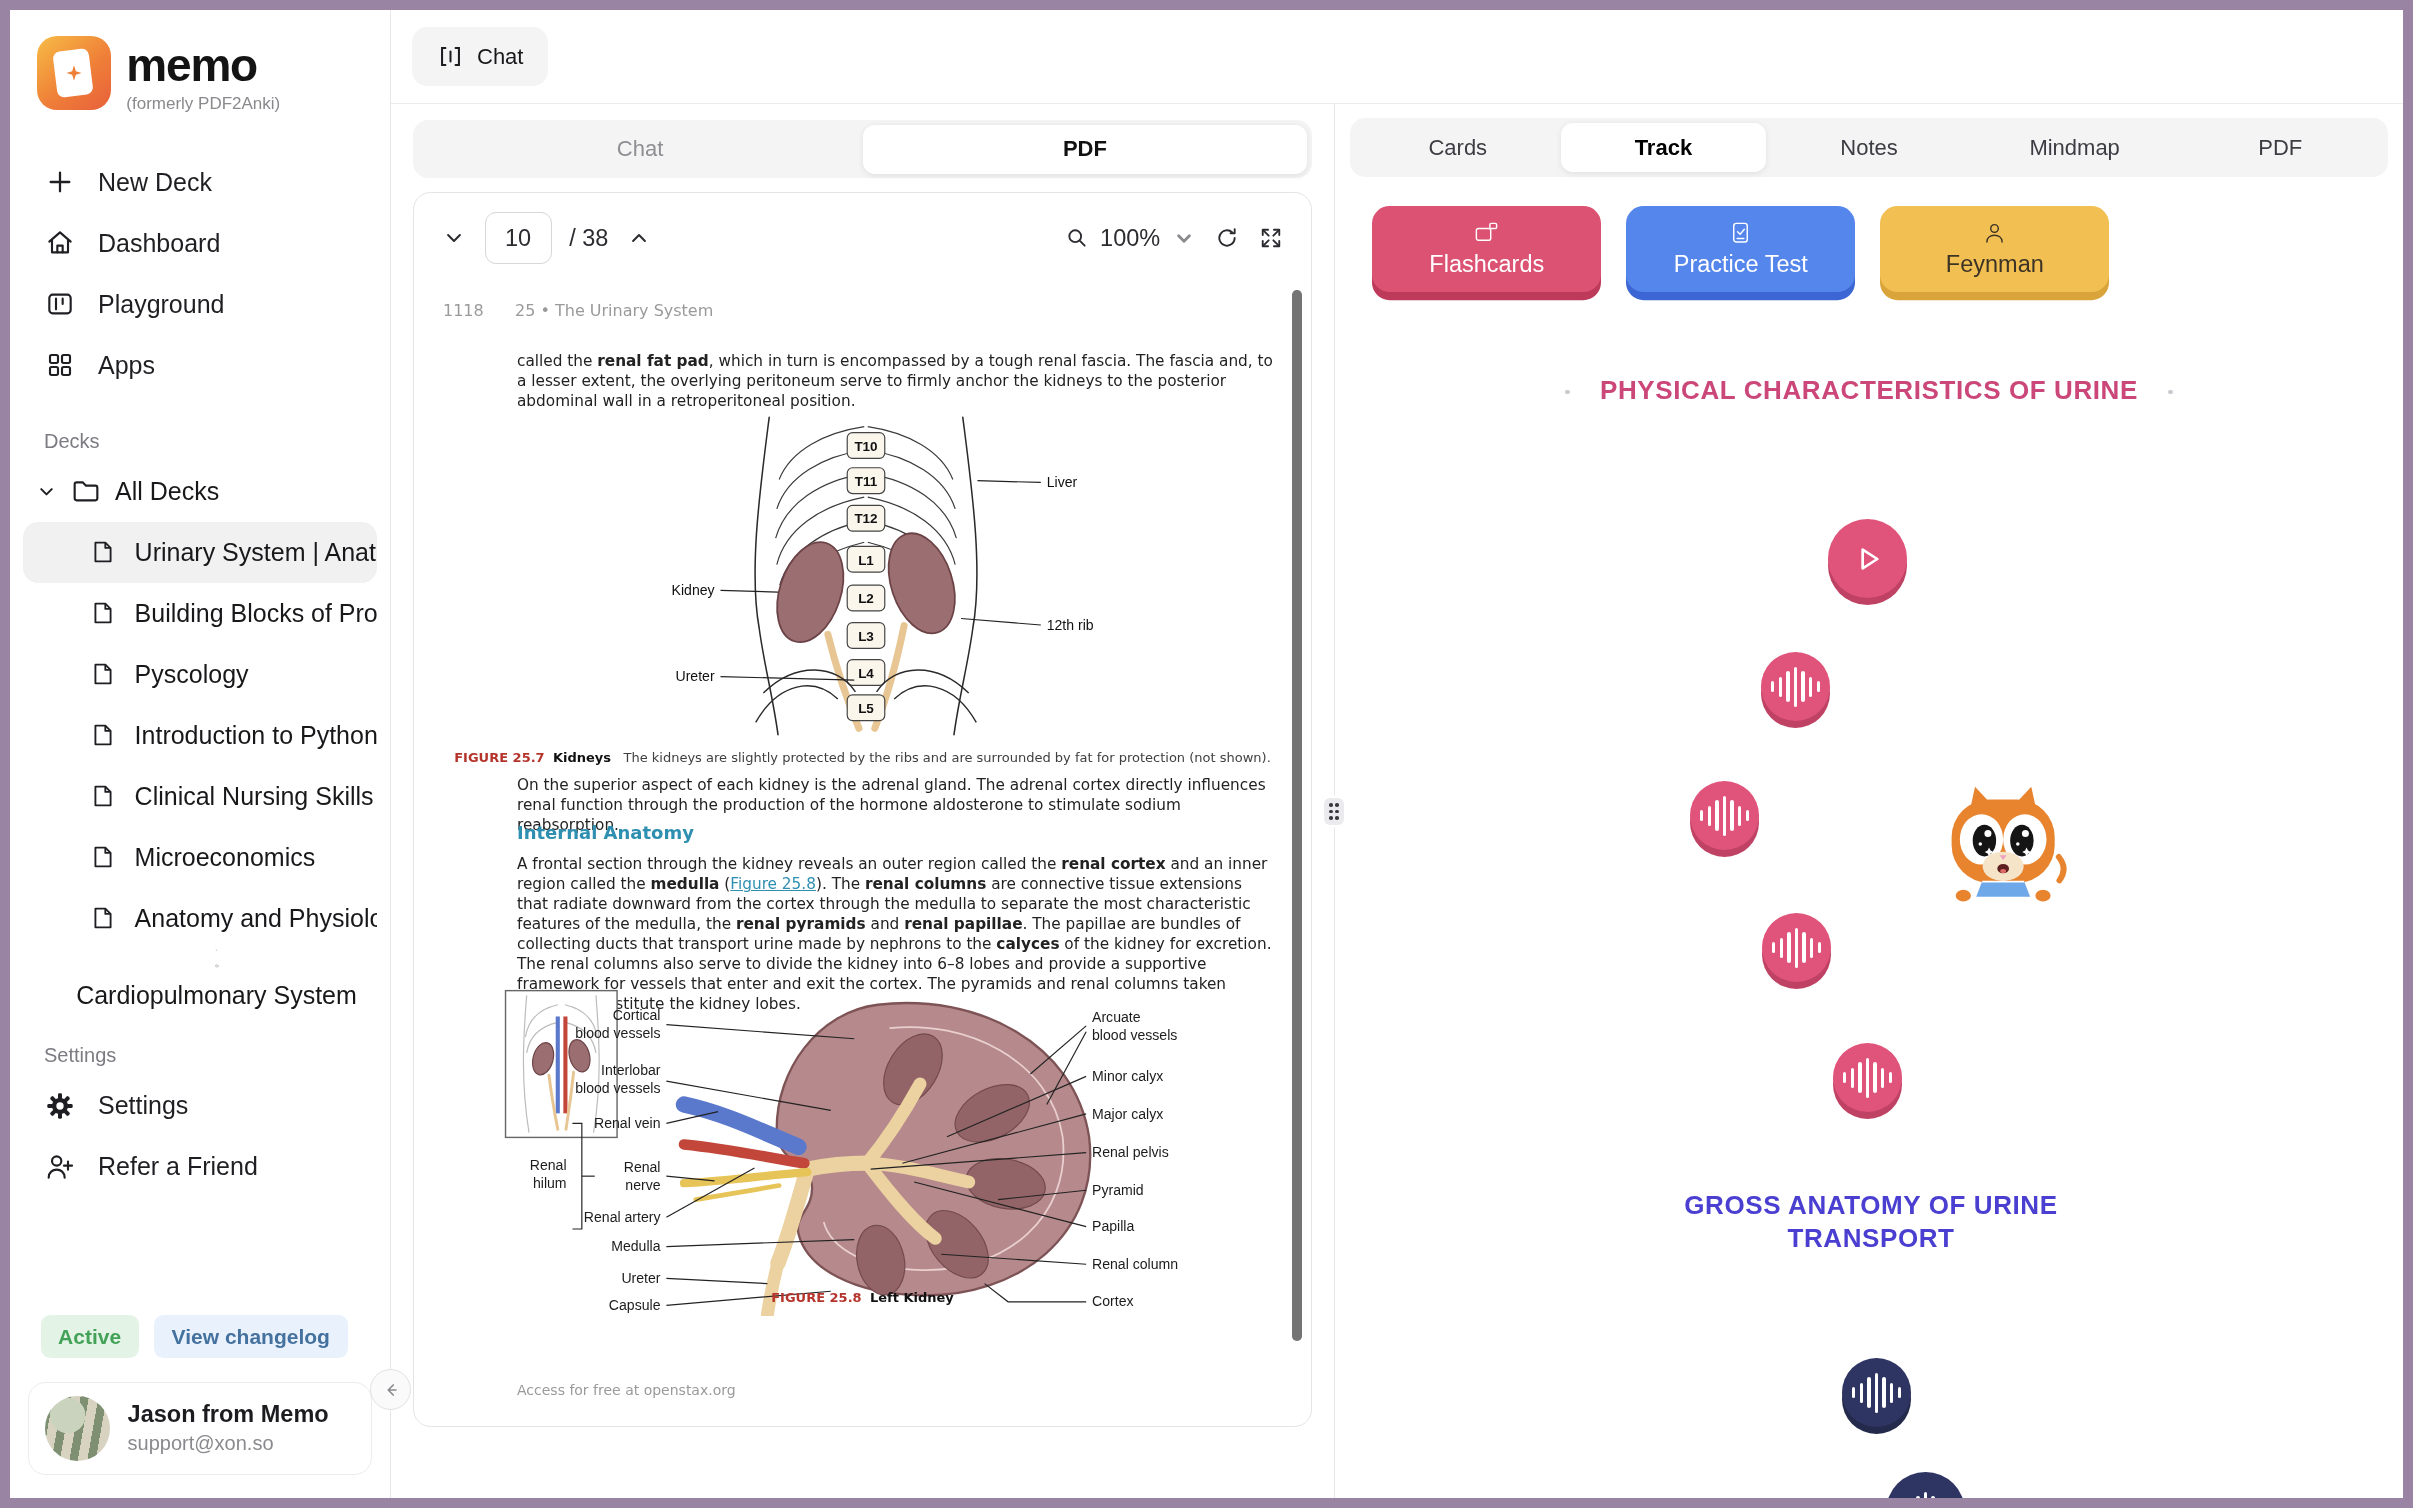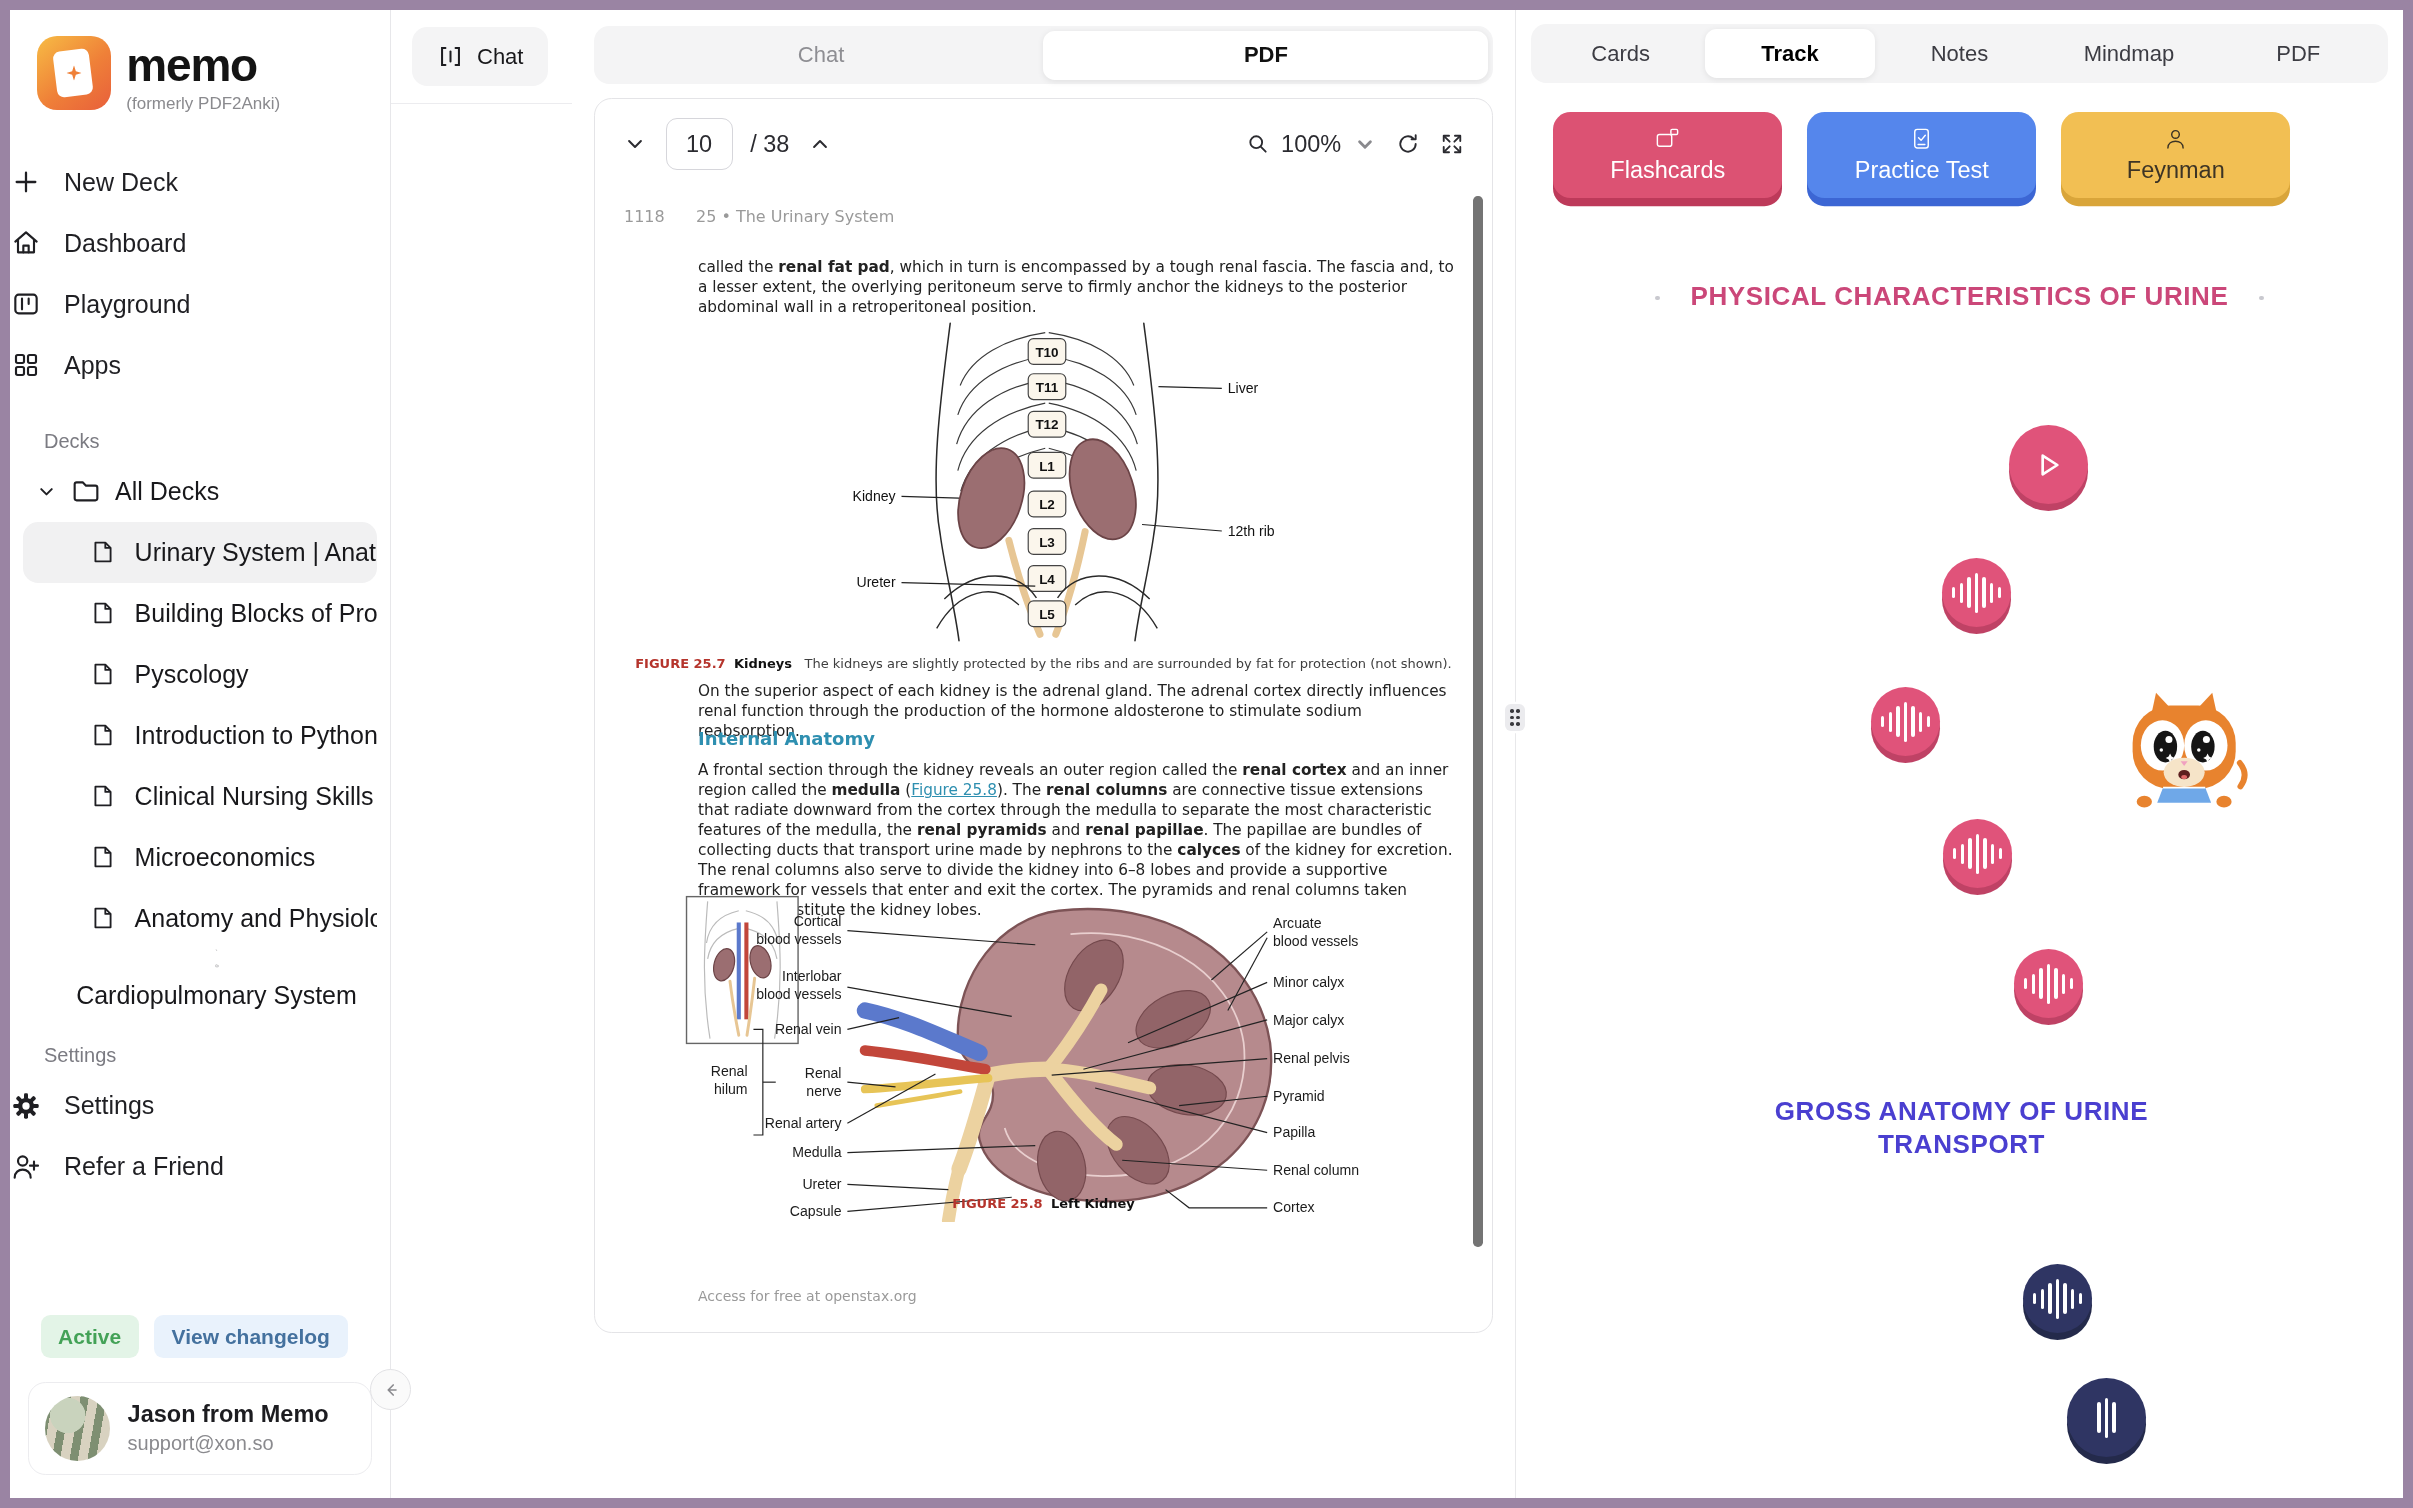--- a/index.html
+++ b/index.html
@@ -9,21 +9,21 @@
 
   
   .sidebar { width:381px; border-right:1.2px solid #e7e7ea; display:flex; flex-direction:column; position:relative; background:#fff; }
   .logo-row { margin:26px 0 0 27px; display:flex; align-items:flex-start; gap:15.3px; }
   .logo-icon { width:74px; height:74px; border-radius:20px; background:linear-gradient(140deg,#f7bc45 0%,#ef8038 55%,#e85f3b 100%); position:relative; flex:0 0 auto; }
   .logo-card { position:absolute; left:17.6px; top:14px; width:36px; height:46px; background:#fff; border-radius:7px; transform:rotate(-7deg); }
   .logo-star { position:absolute; left:50%; top:50%; width:15.3px; height:15.3px; background:#ef8038; transform:translate(-50%,-50%) rotate(0deg); clip-path:polygon(50% 0,62% 38%,100% 50%,62% 62%,50% 100%,38% 62%,0 50%,38% 38%); }
   .logo-text .title { font-size:46px; font-weight:700; letter-spacing:-1.2px; line-height:1; margin-top:5.9px; color:#141414; }
   .logo-text .sub { font-size:17px; color:#8a8a8e; margin-top:5.9px; }
   .nav { margin-top:38px; }
-  .nav-item { display:flex; align-items:center; gap:22px; height:61px; font-size:25px; color:#1f1f23; cursor:pointer; }
+  .nav-item { display:flex; align-items:center; gap:22px; height:61px; padding-left:34px; font-size:25px; color:#1f1f23; cursor:pointer; }
   .nav-item svg { width:32px; height:32px; flex:0 0 auto; }
   .section-label { font-size:20px; color:#7b7b82; margin:34px 0 8.2px 34px; }
   .deck-parent { display:flex; align-items:center; gap:13px; height:61px; padding-left:26px; font-size:25px; }
   .deck-parent svg.chev { width:21px; height:21px; }
   .deck-parent svg.fold { width:32px; height:32px; }
   .deck-row { display:flex; align-items:center; gap:17.6px; height:61px; margin:0 13px; padding-left:66px; font-size:25px; border-radius:15.3px; white-space:nowrap; overflow:hidden; cursor:pointer; }
   .deck-row svg { width:28px; height:28px; flex:0 0 auto; }
   .deck-row.selected { background:#f1f1f2; }
   .spacer { flex:1; }
   .badge-row { display:flex; gap:15.3px; margin:0 0 23.5px 30.5px; }
@@ -32,21 +32,21 @@
   .pill.changelog { background:var(--changelogBg); color:var(--changelogBlue); cursor:pointer; }
   .user-card { margin:0 17.6px 23.5px 17.6px; border:1.2px solid #ececef; border-radius:17.6px; padding:13px 16.4px; display:flex; align-items:center; gap:17.6px; cursor:pointer; background:#fff; }
   .avatar { width:65px; height:65px; border-radius:50%; flex:0 0 auto;
     background: radial-gradient(circle at 35% 30%, #c9d3bd 0 28%, transparent 29%),
                 repeating-linear-gradient(100deg,#7e8f72 0 8.2px,#d8d2c0 8.2px 17.6px); }
   .user-name { font-size:23.5px; font-weight:600; color:#1c1c20; }
   .user-mail { font-size:20px; color:#8a8a8e; margin-top:4.7px; }
   .collapse-btn { position:absolute; right:-21px; bottom:88px; width:41px; height:41px; border-radius:50%; background:#fafafa; border:1.2px solid #e2e2e5; display:flex; align-items:center; justify-content:center; z-index:6; cursor:pointer; color:#8a8a8e; }
 
   
-  .main { flex:1; display:flex; flex-direction:row; min-width:0; }
+  .main { flex:1; display:flex; flex-direction:column; min-width:0; }
   .topbar { height:94px; border-bottom:1.2px solid #ececef; display:flex; align-items:center; padding:0 23.5px 0 21px; gap:33px; }
   .chat-top-btn { display:flex; align-items:center; gap:13px; background:#f4f4f5; border-radius:15.3px; padding:16.4px 25px; font-size:22px; font-weight:500; cursor:pointer; }
   .chat-top-btn svg { width:27px; height:27px; }
   .top-right { margin-left:auto; display:flex; align-items:center; gap:36px; }
   .feedback-btn { border:1.2px solid #e4e4e7; border-radius:586px; padding:13px 27px; font-size:22px; font-weight:500; cursor:pointer; }
   .top-status { display:flex; align-items:center; gap:10.6px; font-size:22px; font-weight:500; }
   .top-status svg { width:23.5px; height:23.5px; }
   .more-btn { display:flex; gap:5.9px; cursor:pointer; padding:5.9px; }
   .more-btn i { width:6.5px; height:6.5px; border-radius:50%; background:#1c1c20; }
 

